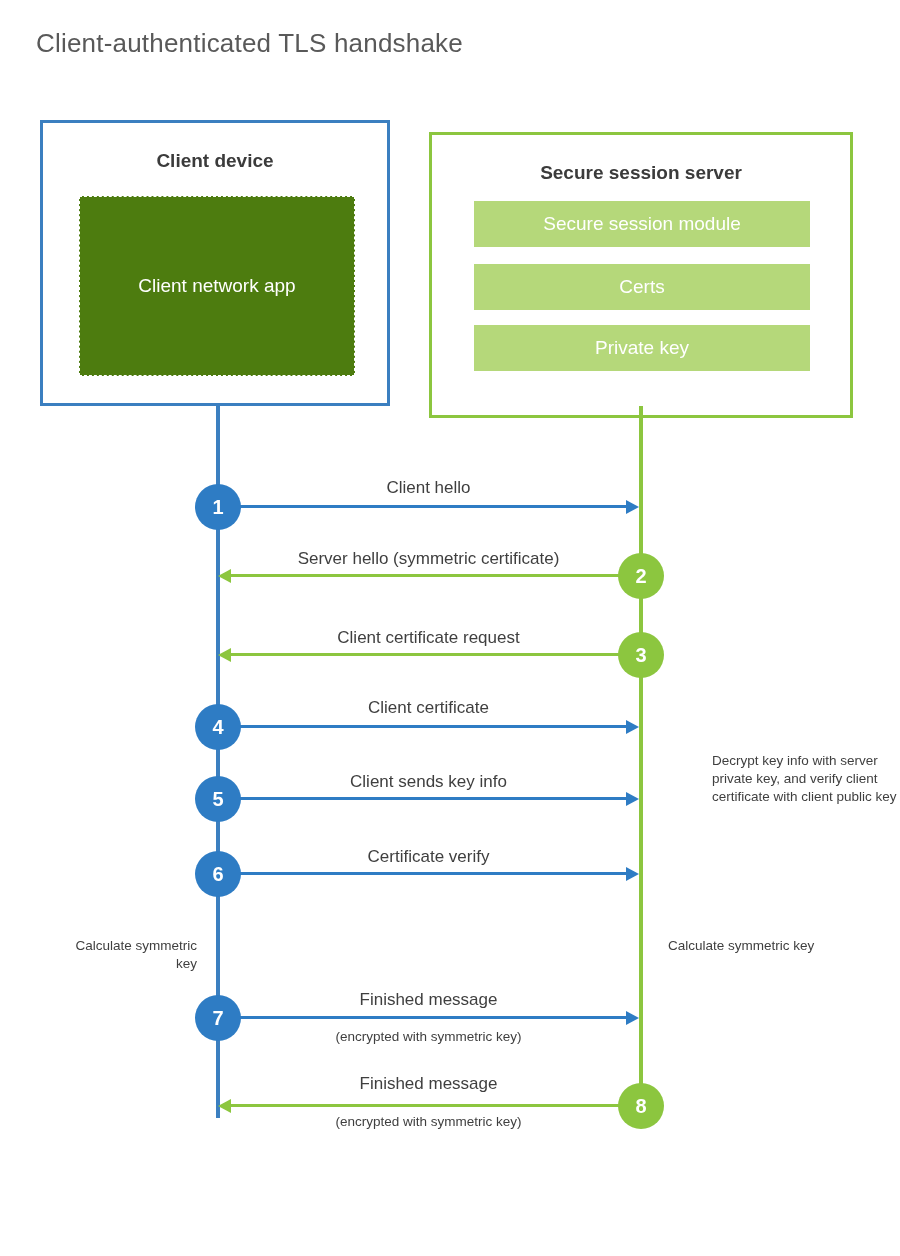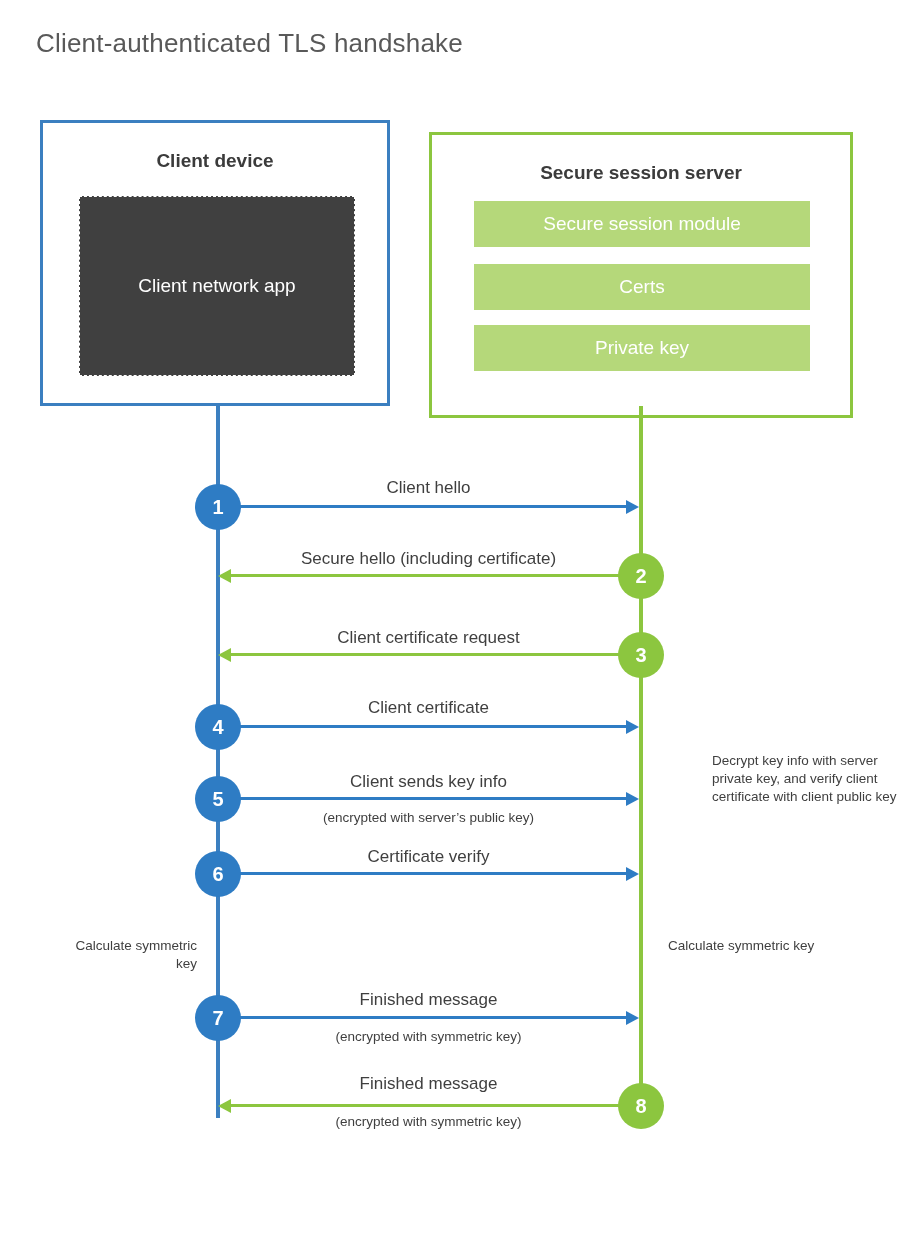--- a/index.html
+++ b/index.html
@@ -57,21 +57,21 @@
     text-align: center;
     font-size: 19px;
     font-weight: bold;
     color: #3b3b3b;
   }
 
   
   #client-app {
     left: 79px; top: 196px;
     width: 276px; height: 180px;
-    background: #404040;
+    background: #4d7c0f;
     border: 1px dashed #ffffff;
     box-sizing: border-box;
     display: flex;
     align-items: center;
     justify-content: center;
   }
   #client-app .app-label {
     color: #ffffff;
     font-size: 19px;
     line-height: 26px;
@@ -189,21 +189,21 @@
   <div class="abs lifeline" id="client-lifeline"></div>
   <div class="abs lifeline" id="server-lifeline"></div>
 
   <div class="abs msg-label" style="left:218px; top:478px; width:421px;">Client hello</div>
   <div class="abs msg-line blue" style="left:218px; top:505px; width:408px;"></div>
   <div class="abs arrow-head right blue" style="left:626px; top:500px;"></div>
   <div class="abs step-circle blue" style="top:484px;">
     <span>1</span>
   </div>
 
-  <div class="abs msg-label" style="left:218px; top:549px; width:421px;">Secure hello (including certificate)</div>
+  <div class="abs msg-label" style="left:218px; top:549px; width:421px;">Server hello (symmetric certificate)</div>
   <div class="abs msg-line green" style="left:231px; top:574px; width:410px;"></div>
   <div class="abs arrow-head left green" style="left:218px; top:569px;"></div>
   <div class="abs step-circle green" style="top:553px;">
     <span>2</span>
   </div>
 
   <div class="abs msg-label" style="left:218px; top:628px; width:421px;">Client certificate request</div>
   <div class="abs msg-line green" style="left:231px; top:653px; width:410px;"></div>
   <div class="abs arrow-head left green" style="left:218px; top:648px;"></div>
   <div class="abs step-circle green" style="top:632px;">
@@ -213,21 +213,20 @@
   <div class="abs msg-label" style="left:218px; top:698px; width:421px;">Client certificate</div>
   <div class="abs msg-line blue" style="left:218px; top:725px; width:408px;"></div>
   <div class="abs arrow-head right blue" style="left:626px; top:720px;"></div>
   <div class="abs step-circle blue" style="top:704px;">
     <span>4</span>
   </div>
 
   <div class="abs msg-label" style="left:218px; top:772px; width:421px;">Client sends key info</div>
   <div class="abs msg-line blue" style="left:218px; top:797px; width:408px;"></div>
   <div class="abs arrow-head right blue" style="left:626px; top:792px;"></div>
-  <div class="abs msg-sublabel" style="left:218px; top:810px; width:421px;">(encrypted with server’s public key)</div>
   <div class="abs step-circle blue" style="top:776px;">
     <span>5</span>
   </div>
 
   <div class="abs msg-label" style="left:218px; top:847px; width:421px;">Certificate verify</div>
   <div class="abs msg-line blue" style="left:218px; top:872px; width:408px;"></div>
   <div class="abs arrow-head right blue" style="left:626px; top:867px;"></div>
   <div class="abs step-circle blue" style="top:851px;">
     <span>6</span>
   </div>

